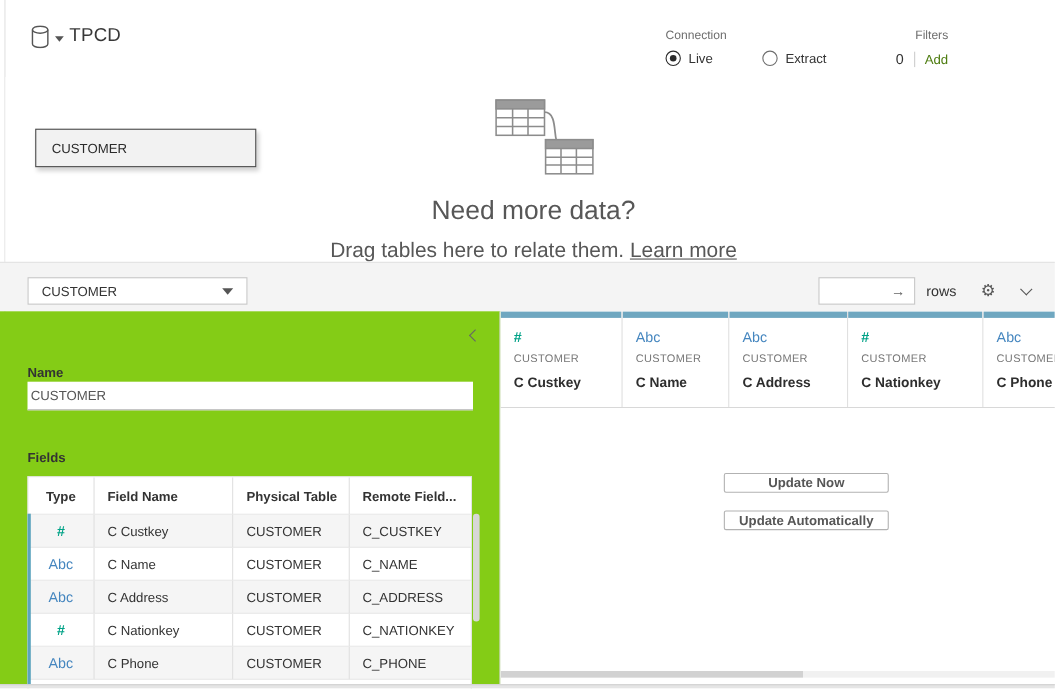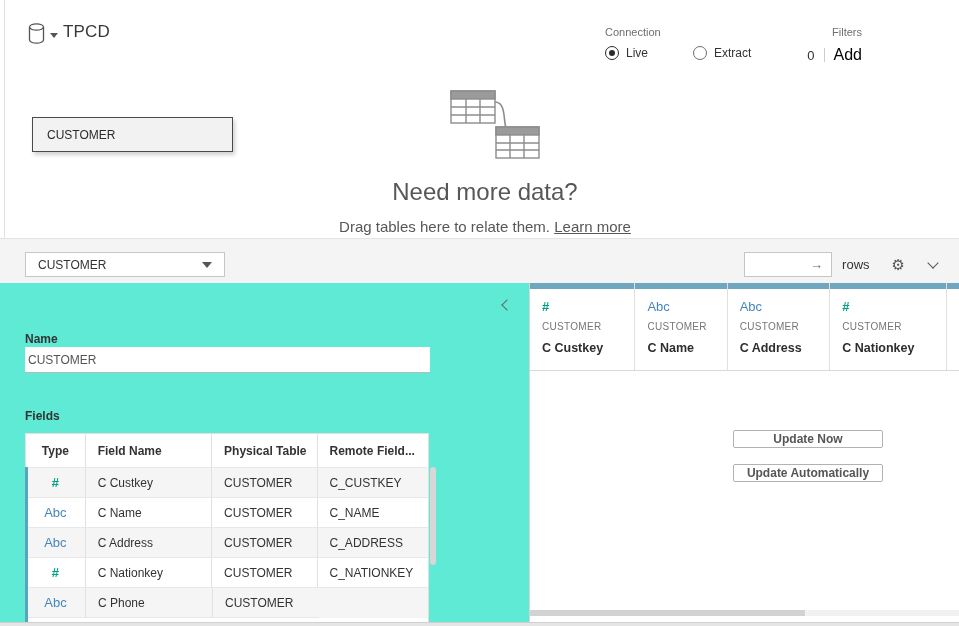--- a/index.html
+++ b/index.html
@@ -23,49 +23,49 @@
   .radio.sel::after { content:""; position:absolute; left:3px; top:3px; width:6px; height:6px; border-radius:50%; background:#2b2b2b; }
   .radio-label { font-size:12px; color:#333; margin-left:7px;text-align:right; }
   .radio-item { display:flex; align-items:center; cursor:pointer; }
   .radio-item + .radio-item { margin-left:45px; }
 
   .filters-block { position:absolute; right:18px; top:26px; text-align:right; }
   .filters-label { font-size:11px; color:#6e6e6e; }
   .filters-row { display:flex; align-items:center; margin-top:8px; }
   .filters-count { font-size:13px; color:#333; }
   .filters-sep { width:1px; height:14px; background:#ccc; margin:0 9px; }
-  .filters-add { font-size:16px; color:#000000; cursor:pointer; }
+  .filters-add { font-size:12px; color:#4d7c0f; cursor:pointer; }
 
   
   .canvas { position:absolute; left:5px; top:70px; width:954px; height:168px; background:#fff; }
   .table-node { position:absolute; left:27px; top:47px; width:201px; height:35px; background:#f2f2f2;
     border:1px solid #4a4a4a; box-shadow:2px 3px 4px rgba(0,0,0,.18); display:flex; align-items:center;
     padding-left:14px; font-size:12px; color:#2b2b2b; cursor:pointer; }
   .empty-state { position:absolute; left:280px; top:20px; width:400px; text-align:center; }
   .empty-illus { display:block; margin:0 auto; }
   .empty-title { font-size:24px; color:#575757; margin-top:18px; }
-  .empty-sub { font-size:15px; color:#575757; margin-top:12px; }
+  .empty-sub { font-size:19px; color:#575757; margin-top:12px; }
   .empty-link { text-decoration:underline; color:#575757; cursor:pointer; }
 
   
   .toolbar { position:absolute; left:0; top:238px; width:959px; height:45px; background:#f4f4f4; border-top:1px solid #e3e3e3; }
   .tbl-select { position:absolute; left:25px; top:13px; width:200px; height:25px; background:#fff;
     border:1px solid #c6c6c6; display:flex; align-items:center; padding:0 12px; font-size:12px; color:#333; cursor:pointer; }
   .tbl-select .caret { margin-left:auto; width:0; height:0; border-left:5px solid transparent; border-right:5px solid transparent; border-top:6px solid #555; }
   .rows-ctl { position:absolute; right:22px; top:13px; display:flex; align-items:center; }
   .rows-input { width:88px; height:25px; background:#fff; border:1px solid #c6c6c6; display:flex; align-items:center;
     justify-content:flex-end; padding-right:8px; font-size:13px; color:#666; }
   .rows-label { font-size:13px; color:#333; margin-left:10px; }
   .gear { font-size:15px; color:#555; margin-left:22px; cursor:pointer; line-height:1; }
   .chev-down { width:8px; height:8px; border-right:1.5px solid #555; border-bottom:1.5px solid #555;
     transform:rotate(45deg); margin-left:24px; margin-top:-4px; cursor:pointer; }
 
   
   .bottom { position:absolute; left:0; top:283px; width:959px; height:339px; display:flex; }
-  .left-panel { position:relative; width:530px; height:339px; background:#5eead4; border-right:1px solid #d6d6d6; }
+  .left-panel { position:relative; width:455px; height:339px; background:#84cc16; border-right:1px solid #d6d6d6; }
   .collapse { position:absolute; right:18px; top:18px; width:8px; height:8px; border-left:1.5px solid #666; border-bottom:1.5px solid #666; transform:rotate(45deg); cursor:pointer; }
   .lbl { position:absolute; left:25px; font-size:12px; font-weight:bold; color:#333; }
   .name-lbl { top:49px; }
   .name-value { position:absolute; left:25px; top:64px; width:405px; height:26px; font-size:12px; color:#555;
     border-bottom:1px solid #b9b9b9; display:flex; align-items:center; padding-left:3px; background:#fff; }
   .fields-lbl { top:126px; }
 
   .fields-table { position:absolute; left:25px; top:150px; width:404px; border:1px solid #e0e0e0; border-bottom:none; background:#fff; font-size:12px; }
   .ft-row { display:flex; height:30px; align-items:stretch; }
   .ft-row.hdr { height:34px; font-weight:bold; background:#fff; }
@@ -223,20 +223,21 @@
         <div class="ft-row">
           <div class="ft-cell c-type t-num">#</div>
           <div class="ft-cell c-fname">C Nationkey</div>
           <div class="ft-cell c-ptable">CUSTOMER</div>
           <div class="ft-cell c-remote">C_NATIONKEY</div>
         </div>
         <div class="ft-row odd">
           <div class="ft-cell c-type t-str">Abc</div>
           <div class="ft-cell c-fname">C Phone</div>
           <div class="ft-cell c-ptable">CUSTOMER</div>
+          <div class="ft-cell c-remote">C_PHONE</div>
         </div>
         <div class="ft-row"></div>
       </div>
       <div class="ft-stripe"></div>
       <div class="v-scroll"></div>
     </div>
 
     <div class="grid">
       <div class="grid-head">
         <div class="g-col w1">

